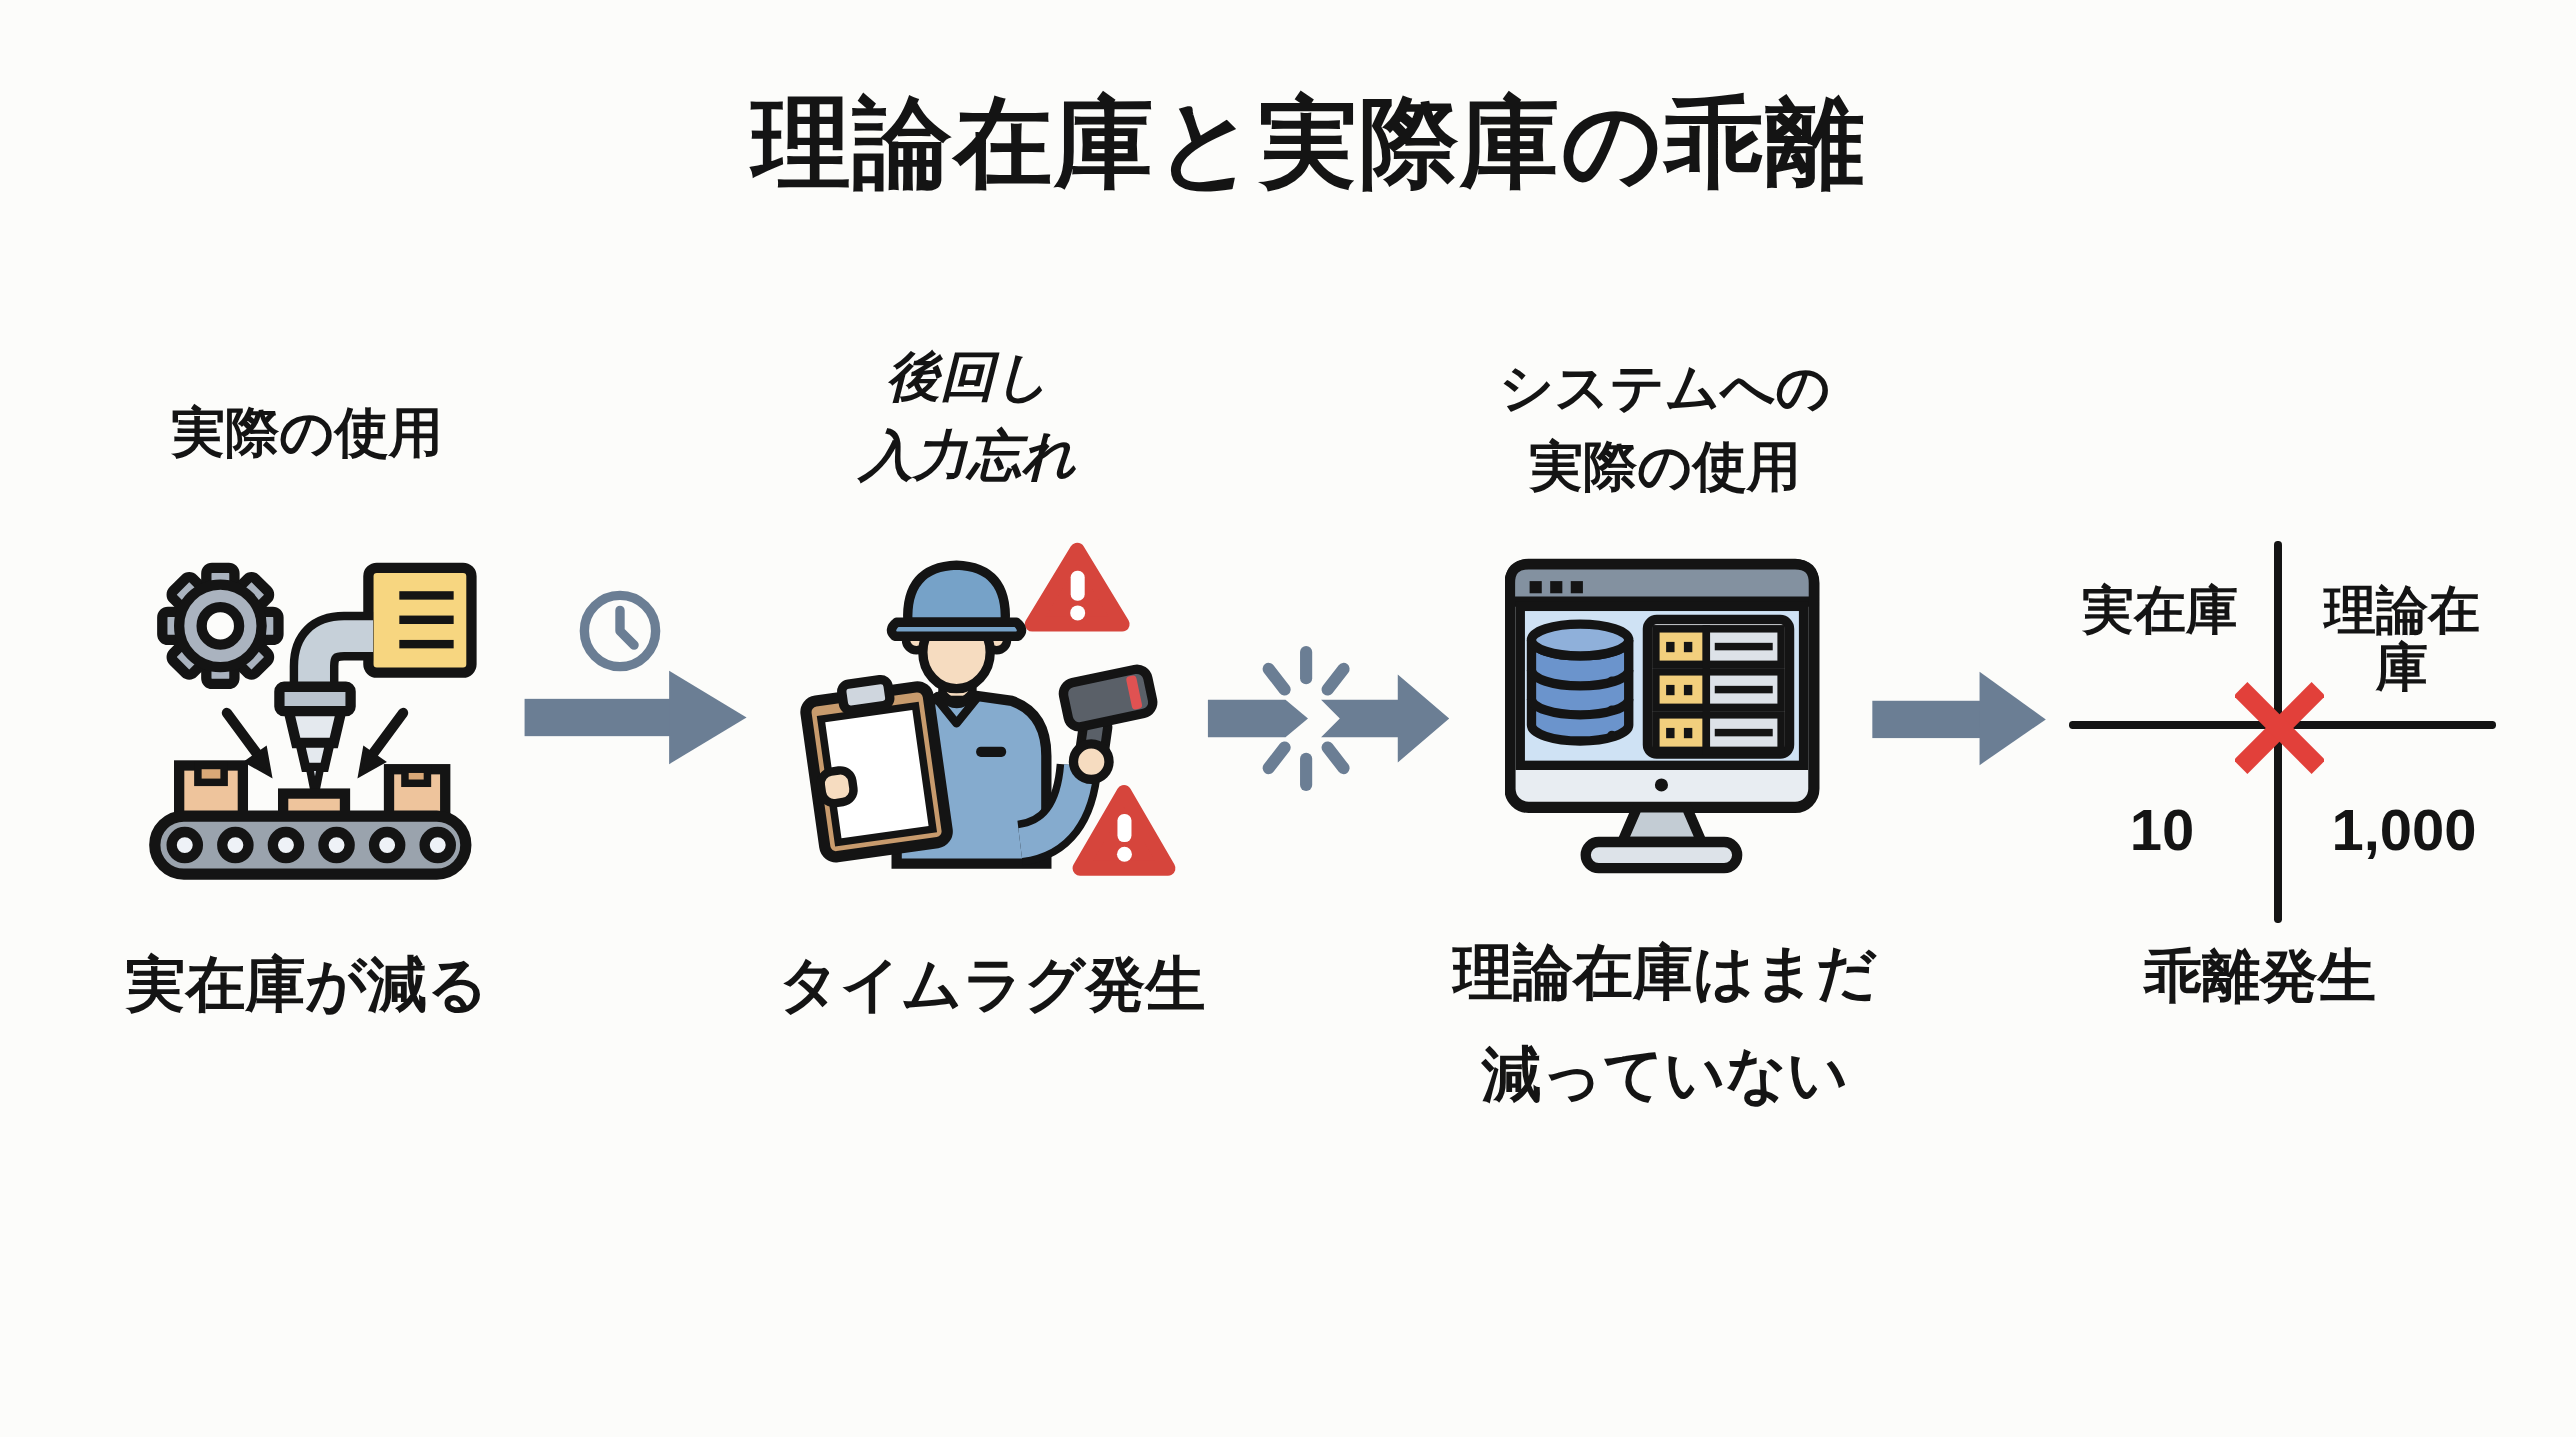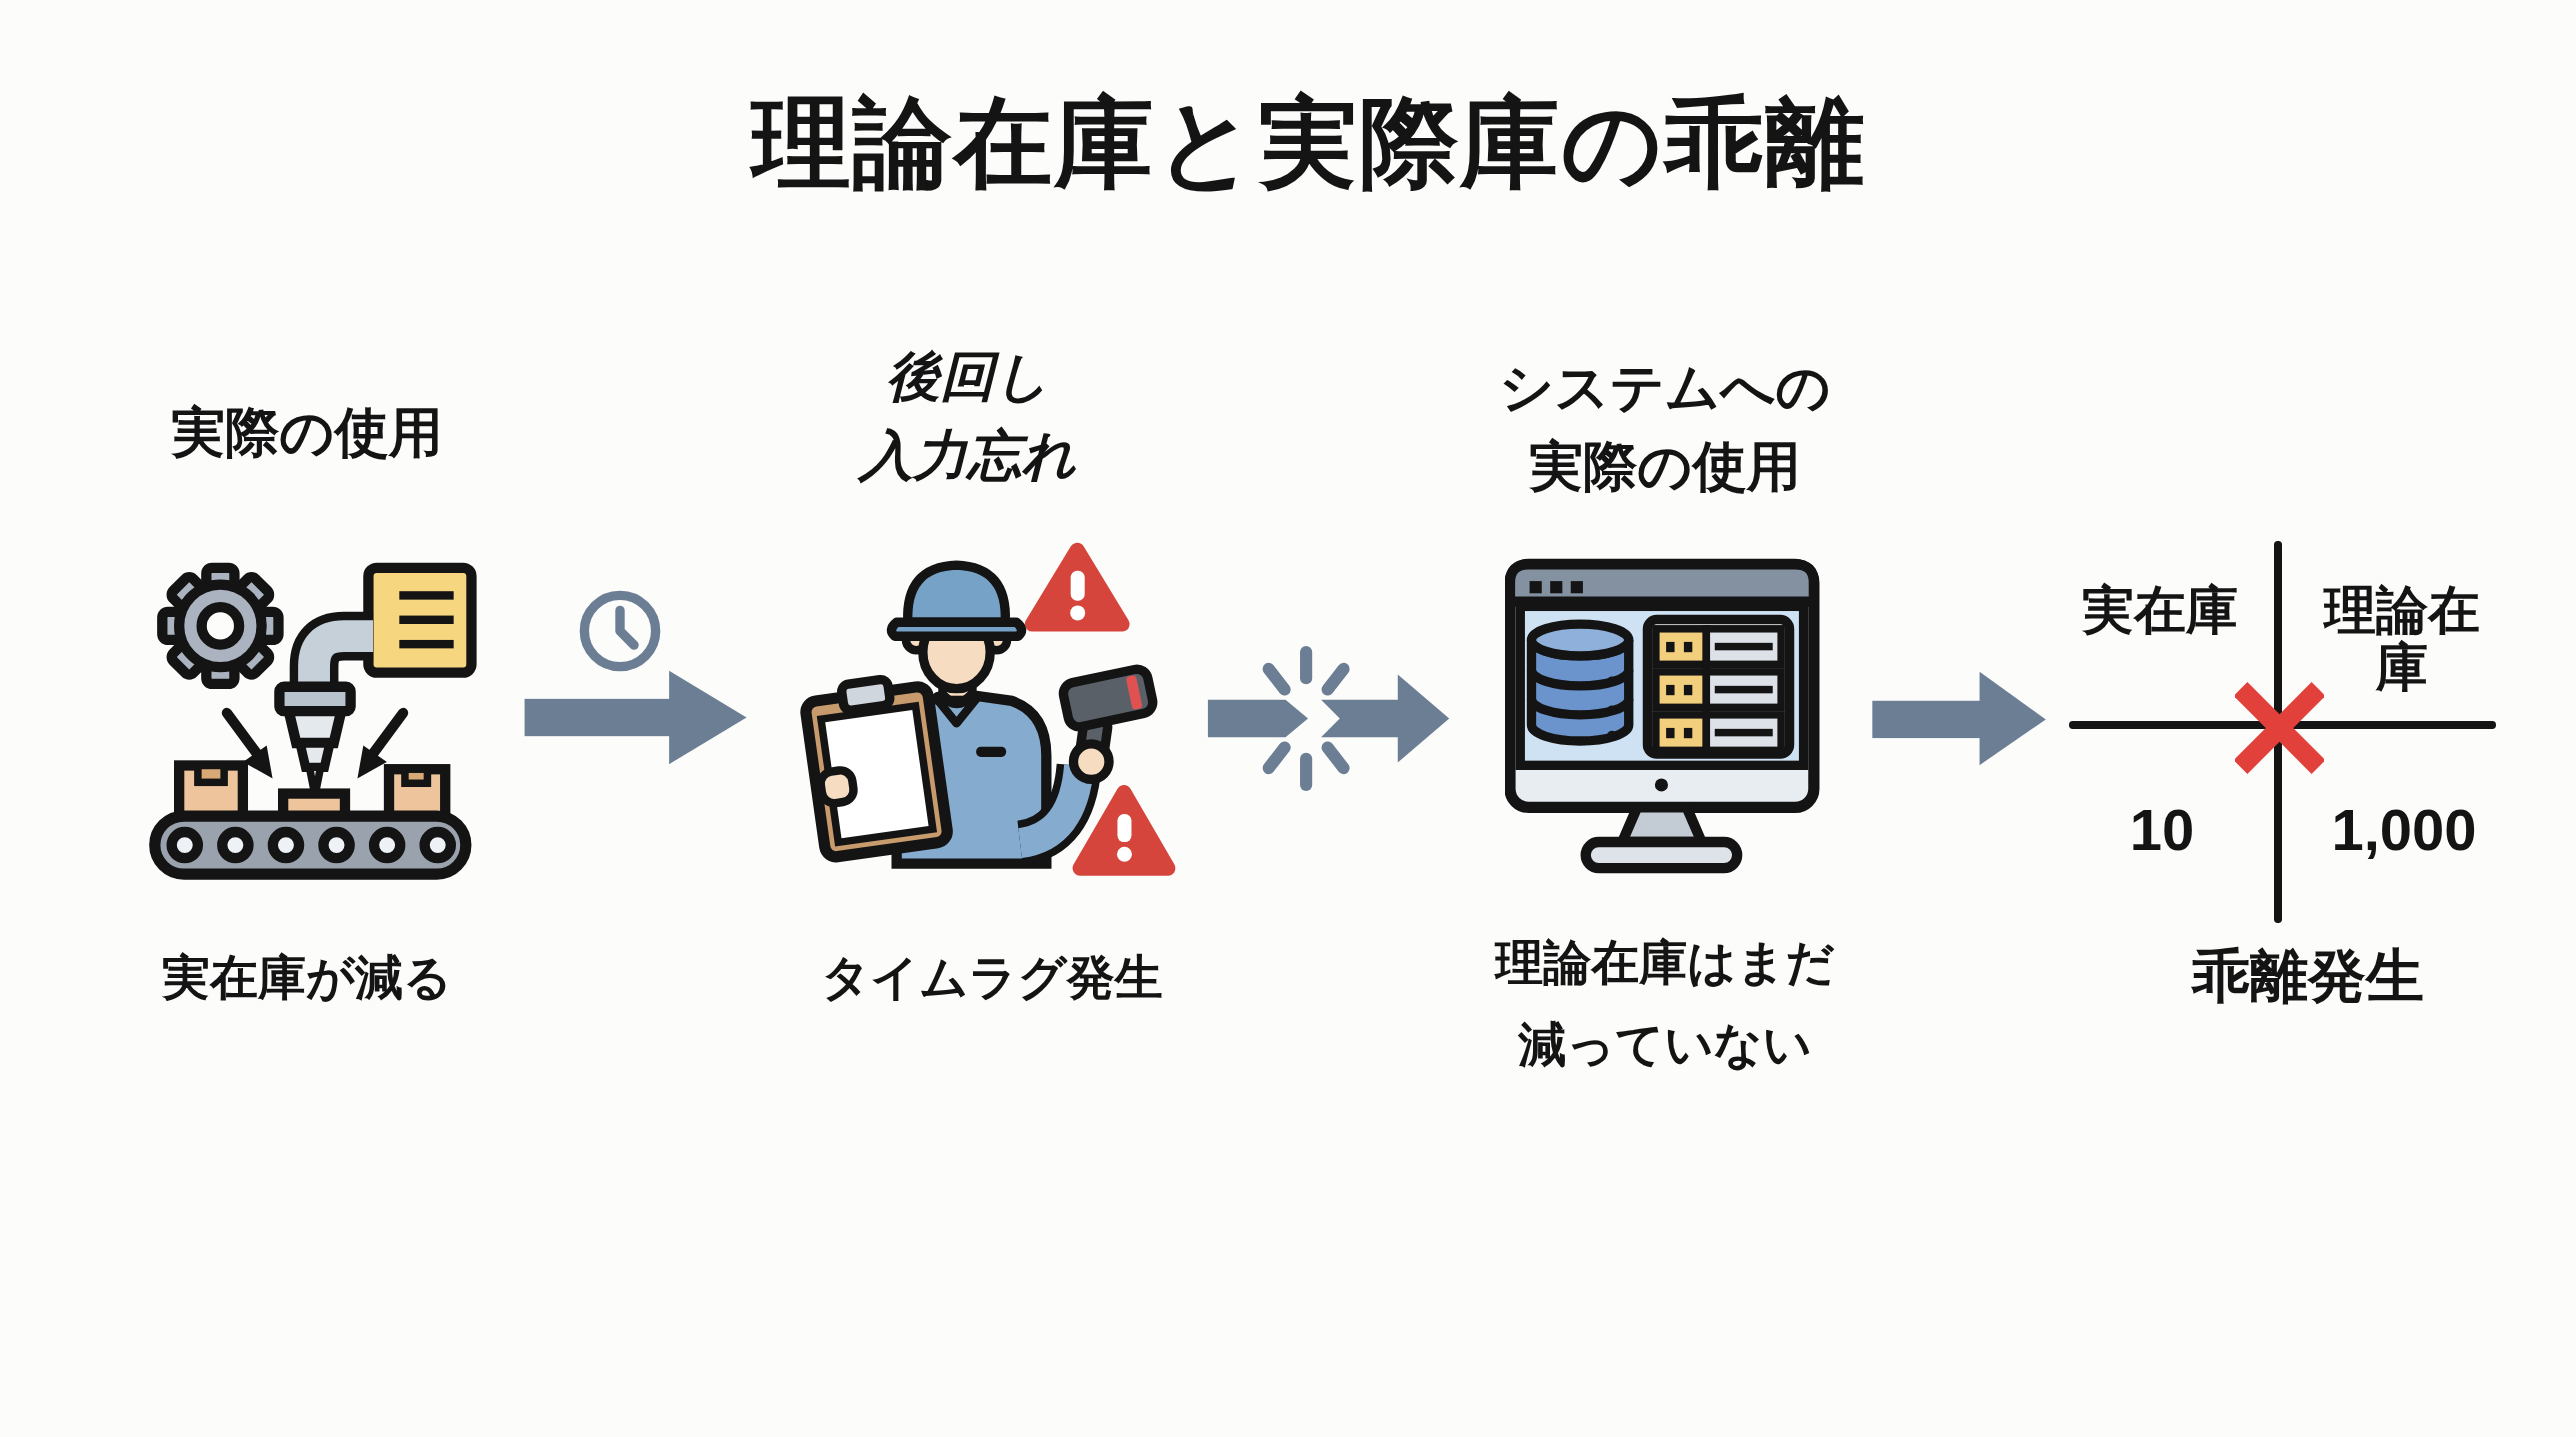--- a/index.html
+++ b/index.html
@@ -10,25 +10,25 @@
   .canvas{position:absolute;inset:0;}
   .lbl{
     position:absolute;transform:translateX(-50%);text-align:center;
     font-weight:800;color:#141414;white-space:pre-line;
   }
   .title{
     position:absolute;left:1301px;top:70px;transform:translateX(-50%);
     font-size:99px;font-weight:800;letter-spacing:1.9px;white-space:nowrap;margin:8px;
   }
   .top-label{font-size:54px;line-height:1.46;}
-  .bottom-label{font-size:48px;line-height:1.12;text-align:center;}
+  .bottom-label{font-size:60px;line-height:1.12;text-align:center;}
   .bottom-label.two-line{line-height:1.7;}
   .tbl-header{font-size:52px;line-height:1.1;}
   .tbl-value{font-size:58px;line-height:1.1;}
-  .caption{font-size:58px;line-height:1.1;margin-left:48px;}
+  .caption{font-size:58px;line-height:1.1;}
   .abs{position:absolute;}
   .hline{position:absolute;left:2069px;top:721px;width:427px;height:8.4px;background:#141414;border-radius:3.7px;}
   .vline{position:absolute;left:2274px;top:541px;width:8.4px;height:382px;background:#141414;border-radius:3.7px;}
   svg{display:block;}
 </style>
 </head>
 <body>
 
 <div class="canvas">
 

